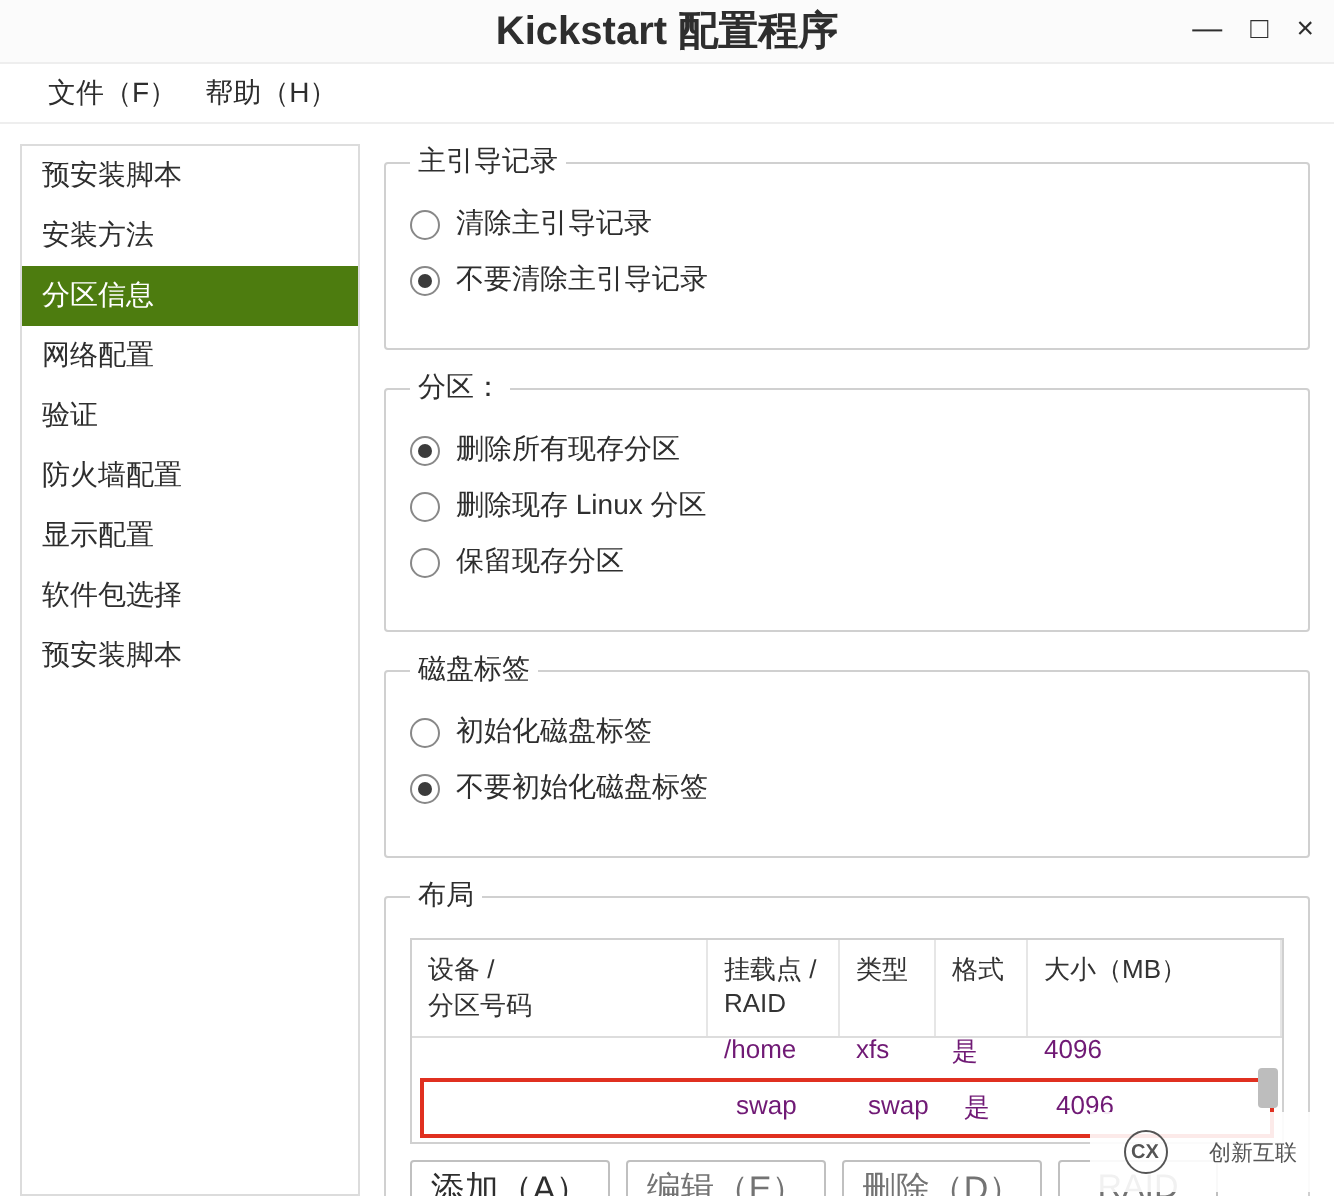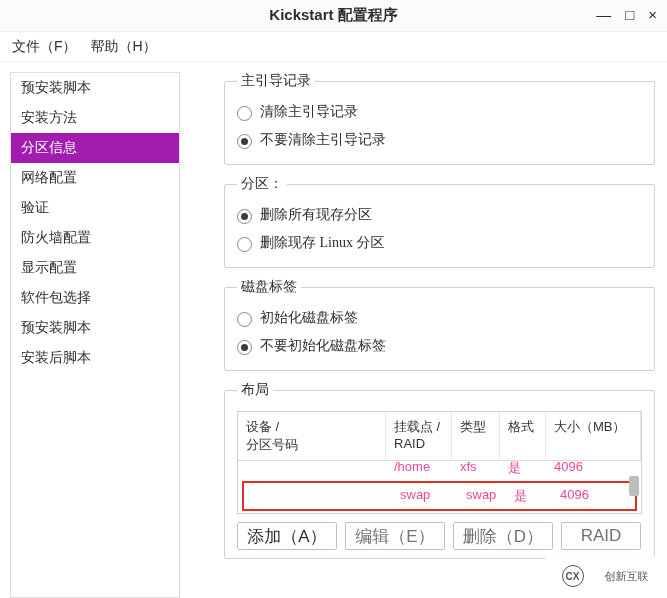--- a/index.html
+++ b/index.html
@@ -1,42 +1,42 @@
 <!DOCTYPE html>
 <html><head>
 <meta charset="utf-8">
 <style>
 * { box-sizing: border-box; margin: 0; padding: 0; }
 body { font-family: "Microsoft YaHei", "SimSun", sans-serif; font-size: 14px; color: #2e2e2e; background: #fff; width: 667px; height: 598px; overflow: hidden; position: relative; }
 .titlebar { height: 32px; display: flex; align-items: center; justify-content: center; background: #fbfbfb; border-bottom: 1px solid #eee; }
-.titlebar .title { font-weight: 700; font-size: 15px; }
+.titlebar .title { font-weight: 700; font-size: 20px; }
 .titlebar .controls { position: absolute; right: 10px; top: 6px; display: flex; gap: 14px; }
 .titlebar .controls span { cursor: pointer; font-size: 15px; }
-.menubar { height: 30px; display: flex; align-items: center; padding-left: 12px; gap: 14px; border-bottom: 1px solid #eee; }
+.menubar { height: 30px; display: flex; align-items: center; padding-left: 24px; gap: 14px; border-bottom: 1px solid #eee; }
 .menubar span { cursor: default; }
 .main { display: flex; height: 536px; }
 .sidebar { width: 170px; border: 1px solid #dcdcdc; margin: 10px 4px 0 10px; overflow: hidden; background: #fff; }
 .sidebar .item { padding: 6px 10px; cursor: default; }
-.sidebar .item.selected { background: #a21caf; color: #fff; }
+.sidebar .item.selected { background: #4d7c0f; color: #fff; }
 .content { flex: 1; padding: 10px 12px 0 8px; overflow: hidden; }
-fieldset { border: 1px solid #d0d0d0; border-radius: 2px; margin-bottom: 10px; padding: 8px 12px 10px; margin-left: 32px; }
+fieldset { border: 1px solid #d0d0d0; border-radius: 2px; margin-bottom: 10px; padding: 8px 12px 20px; }
 legend { padding: 0 4px; font-size: 14px; }
-.radio-row { display: flex; align-items: flex-end; gap: 8px; padding: 5px 0; font-family: Liberation Serif, serif; }
+.radio-row { display: flex; align-items: center; gap: 8px; padding: 5px 0; }
 .radio { width: 15px; height: 15px; border: 1px solid #888; border-radius: 50%; display: inline-flex; align-items: center; justify-content: center; }
 .radio.checked::after { content: ""; width: 7px; height: 7px; background: #3b3b3b; border-radius: 50%; }
 .layout-table { border: 1px solid #d0d0d0; background: #fff; margin-top: 4px; }
 .layout-table .thead { display: flex; border-bottom: 1px solid #ddd; }
 .layout-table .th { padding: 6px 8px; font-size: 13px; color: #333; border-right: 1px solid #e6e6e6; }
 .layout-table .col-dev { width: 148px; }
 .layout-table .col-mnt { width: 66px; }
 .layout-table .col-type { width: 48px; }
 .layout-table .col-fmt { width: 46px; }
 .layout-table .col-size { flex: 1; }
 .layout-table .tbody { position: relative; }
-.layout-table .tr { display: flex; font-size: 13px; color: #ec4899; }
+.layout-table .tr { display: flex; font-size: 13px; color: #701a75; }
 .layout-table .td { padding: 4px 8px; }
 .layout-table .row-clip { height: 20px; overflow: hidden; display: flex; align-items: flex-end; }
 .layout-table .highlight { border: 2px solid #e03020; margin: 0 4px 2px 4px; }
 .scroll-ind { position: absolute; right: 2px; top: 50%; width: 10px; height: 20px; background: #bdbdbd; border-radius: 2px; transform: translateY(-50%); }
 .btnrow { display: flex; gap: 8px; margin-top: 8px; }
 .btn { flex: 0 0 auto; min-width: 100px; height: 28px; border: 1px solid #c0c0c0; background: #fff; display: inline-flex; align-items: center; justify-content: center; font-size: 17px; cursor: default; border-radius: 2px; }
 .btn.disabled { color: #737373; }
 .watermark { position: absolute; right: 2px; bottom: 2px; width: 120px; height: 40px; background: rgba(255,255,255,0.9); display: flex; align-items: center; justify-content: center; gap: 21px; font-size: 11px; color: #555; }
 .watermark .logo { width: 22px; height: 22px; border: 1px solid #555; border-radius: 50%; display: flex; align-items: center; justify-content: center; font-weight: 700; font-size: 10px; }
 </style>
@@ -61,21 +61,20 @@
   <div class="sidebar">
     <div class="item">预安装脚本</div>
     <div class="item">安装方法</div>
     <div class="item selected">分区信息</div>
     <div class="item">网络配置</div>
     <div class="item">验证</div>
     <div class="item">防火墙配置</div>
     <div class="item">显示配置</div>
     <div class="item">软件包选择</div>
     <div class="item">预安装脚本</div>
-    <div class="item">安装后脚本</div>
   </div>
 
   <div class="content">
 
     <fieldset>
       <legend>主引导记录</legend>
       <div class="radio-row">
         <span class="radio"></span>
         <span>清除主引导记录</span>
       </div>
@@ -87,20 +86,24 @@
 
     <fieldset>
       <legend>分区：</legend>
       <div class="radio-row">
         <span class="radio checked"></span>
         <span>删除所有现存分区</span>
       </div>
       <div class="radio-row">
         <span class="radio"></span>
         <span>删除现存 Linux 分区</span>
+      </div>
+      <div class="radio-row">
+        <span class="radio"></span>
+        <span>保留现存分区</span>
       </div>
     </fieldset>
 
     <fieldset>
       <legend>磁盘标签</legend>
       <div class="radio-row">
         <span class="radio"></span>
         <span>初始化磁盘标签</span>
       </div>
       <div class="radio-row">

